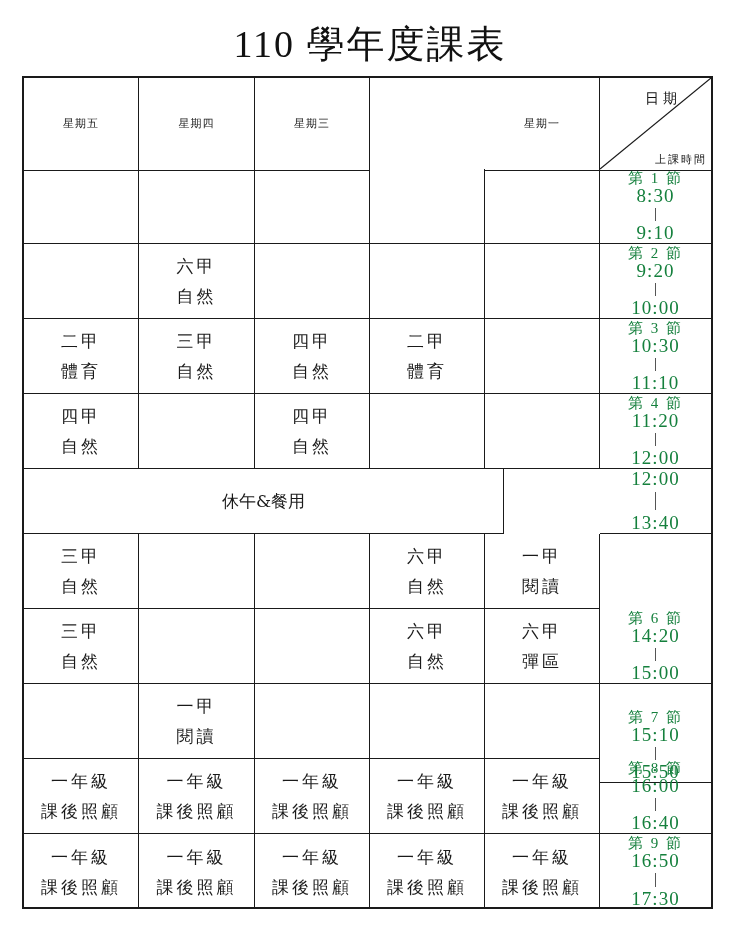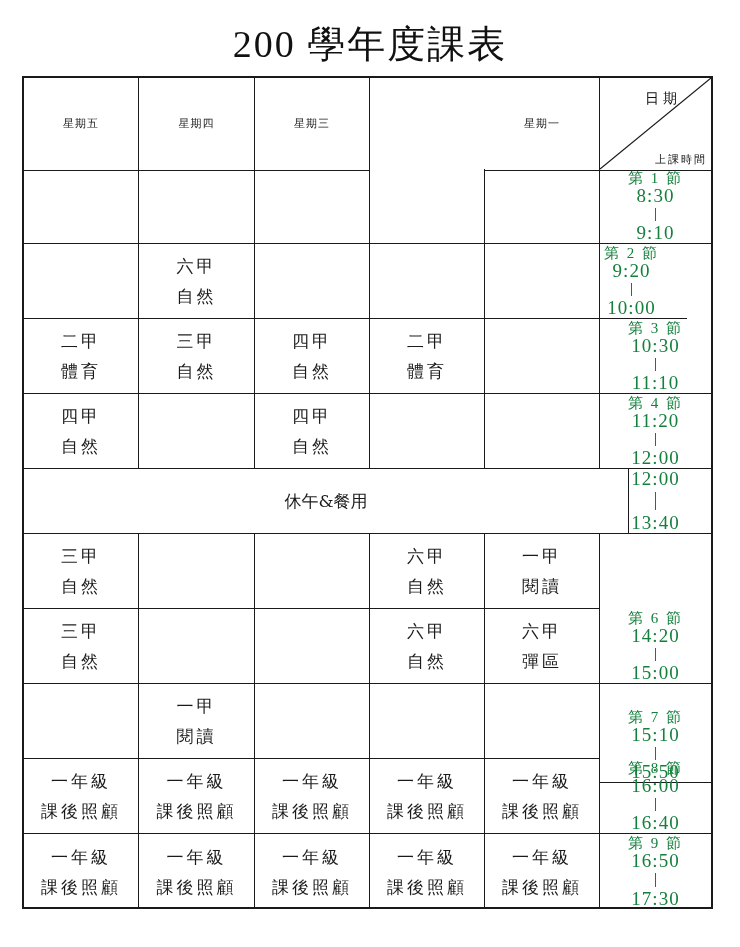--- a/index.html
+++ b/index.html
@@ -113,21 +113,21 @@
     position: absolute;
     right: 4px;
     bottom: 3px;
     font-size: 11px;
     letter-spacing: 2px;
   }
 </style>
 </head>
 <body>
 
-<div class="title">200 學年度課表</div>
+<div class="title">110 學年度課表</div>
 
 <div class="sheet" id="sheet">
 
   <div class="cell hdr" style="left:0;top:0;width:115px;height:93px;">
     <span class="line">星期五</span>
   </div>
   <div class="cell hdr" style="left:115px;top:0;width:116px;height:93px;">
     <span class="line">星期四</span>
   </div>
   <div class="cell hdr" style="left:231px;top:0;width:115px;height:93px;">
@@ -184,21 +184,21 @@
       <span class="line"></span>
     </div>
     <div class="cell" style="left: 346px; top: 166px; width: 115px; height: 75px;">
       <span class="line"></span>
       <span class="line"></span>
     </div>
     <div class="cell" style="left: 461px; top: 166px; width: 115px; height: 75px;">
       <span class="line"></span>
       <span class="line"></span>
     </div>
-    <div class="cell time" style="left: 552px; top: 166px; width: 111px; height: 75px; border-right: none; justify-content: space-between;">
+    <div class="cell time" style="left: 576px; top: 166px; width: 111px; height: 75px; border-right: none; justify-content: space-between;">
       <span class="period">第 2 節</span>
       <span class="tstart">9:20</span>
       <span class="bar"></span>
       <span class="tend">10:00</span>
     </div>
     <div class="cell" style="left: 0px; top: 241px; width: 115px; height: 75px;">
       <span class="line">二甲</span>
       <span class="line">體育</span>
     </div>
     <div class="cell" style="left: 115px; top: 241px; width: 116px; height: 75px;">
@@ -242,21 +242,21 @@
     <div class="cell" style="left: 461px; top: 316px; width: 115px; height: 75px;">
       <span class="line"></span>
       <span class="line"></span>
     </div>
     <div class="cell time" style="left: 576px; top: 316px; width: 111px; height: 75px; border-right: none;">
       <span class="period">第 4 節</span>
       <span class="tstart">11:20</span>
       <span class="bar"></span>
       <span class="tend">12:00</span>
     </div>
-    <div class="cell lunch" style="left: 0px; top: 391px; width: 605px; height: 65px;">
+    <div class="cell lunch" style="left: 0px; top: 391px; width: 480px; height: 65px;">
       <span class="line">休午&amp;餐用</span>
     </div>
     <div class="cell time lunchtime" style="left: 576px; top: 391px; width: 111px; height: 65px; border-right: none;">
       <span class="tstart">12:00</span>
       <span class="bar"></span>
       <span class="tend">13:40</span>
     </div>
     <div class="cell" style="left: 0px; top: 456px; width: 115px; height: 75px;">
       <span class="line">三甲</span>
       <span class="line">自然</span>

